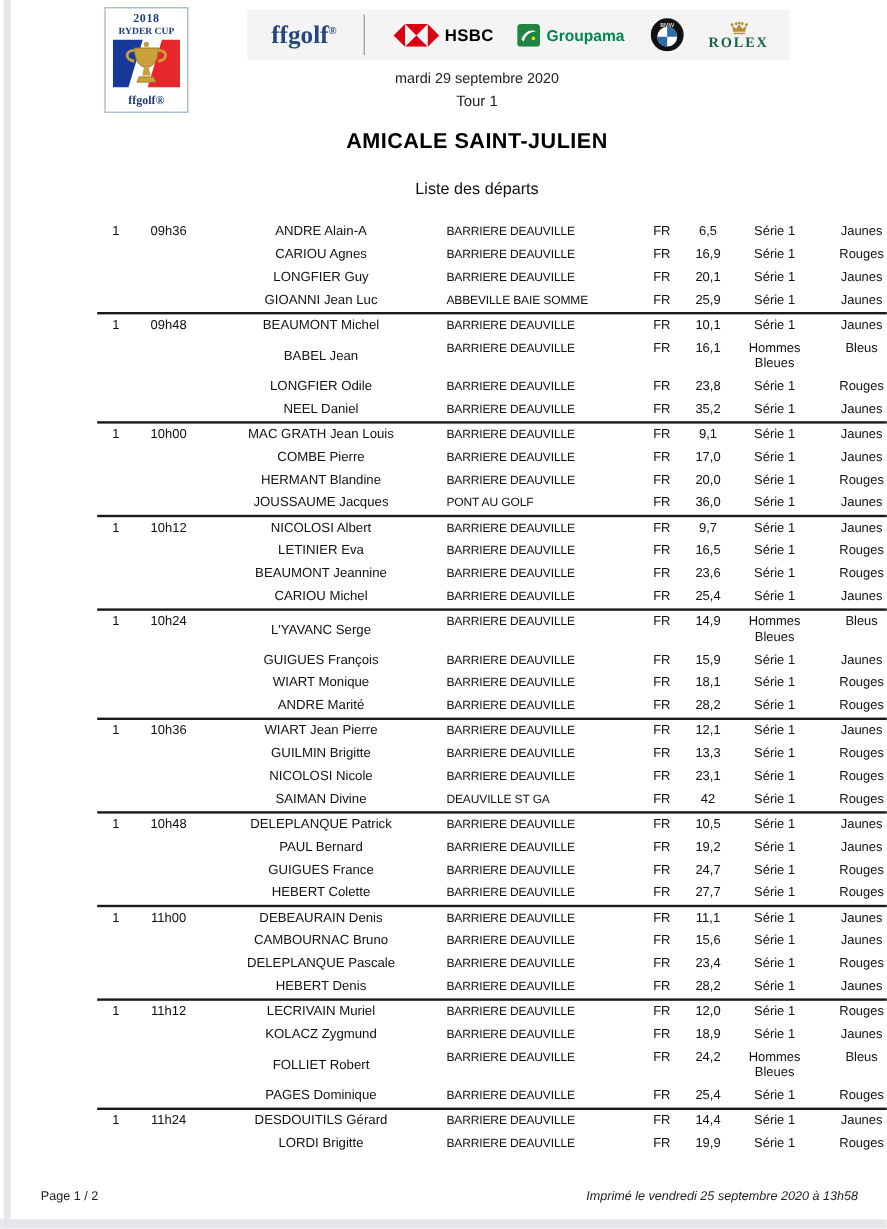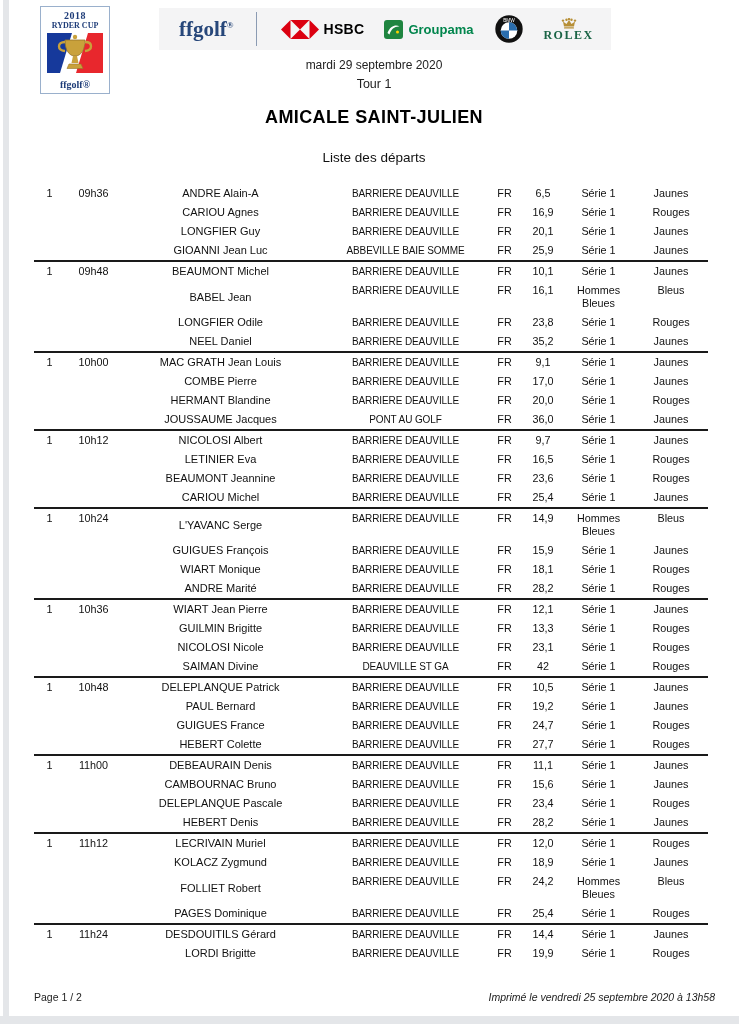--- a/index.html
+++ b/index.html
@@ -3,21 +3,21 @@
 <meta charset="utf-8">
 <style>
   * { margin:0; padding:0; box-sizing:border-box; }
   html,body { width:739px; height:1024px; }
   body {
     font-family:"Liberation Sans","DejaVu Sans",sans-serif;
     background:#ffffff; color:#111; position:relative; overflow:hidden;
   }
   .edge-left { position:absolute; left:3px; top:0; width:6px; height:1024px; background:#e4e6e9; }
   .edge-bottom { position:absolute; left:0; bottom:0; width:739px; height:8px; background:#e4e6e9; }
-  .page { position:absolute; left:9px; top:0; width:730px; height:1016px; background:#fff; }
+  .page { position:absolute; left:9px; top:0; width:730px; height:1016px; background:#fff;padding-left:47px; }
 
   
   .top { position:relative; height:96px; }
   .ryder {
     position:absolute; left:31px; top:6px; width:70px; height:88px;
     border:1px solid #9ab0cc; background:#fff;
     display:flex; flex-direction:column; align-items:center;
   }
   .ryder .r-top {
     font-family:"Liberation Serif","DejaVu Serif",serif; font-weight:bold;
@@ -73,21 +73,21 @@
 
   .c0{width:31px;} .c1{width:57px;} .c2{width:197px;} .c3{width:167px;}
   .c4{width:37px;} .c5{width:40px;} .c6{width:71px;} .c7{width:74px;}
   .thead .c0{width:29px;} .thead .c7{width:72px;}
 
   .group { border-top:2px solid #1a1a1a; }
   .group:first-child { border-top:none; }
   .row { display:flex; align-items:flex-start; min-height:19px; }
   .cell { font-size:10.8px; line-height:19px; text-align:center; overflow:hidden; }
   .cell.c2 { font-weight:normal; font-size:11px; align-self:center; line-height:13px; }
-  .cell.c3 { text-align:center; padding-left:6px; font-size:10px; letter-spacing:-0.1px; }
+  .cell.c3 { text-align:left; padding-left:6px; font-size:10px; letter-spacing:-0.1px; }
   .cell.c6 { line-height:13px; padding-top:3px; padding-bottom:3px; }
 
   
   .footer {
     position:absolute; left:25px; right:24px; bottom:13px;
     display:flex; justify-content:space-between; font-size:10.5px; color:#222;
   }
   .printed { font-style:italic; }
 </style>
 </head>

